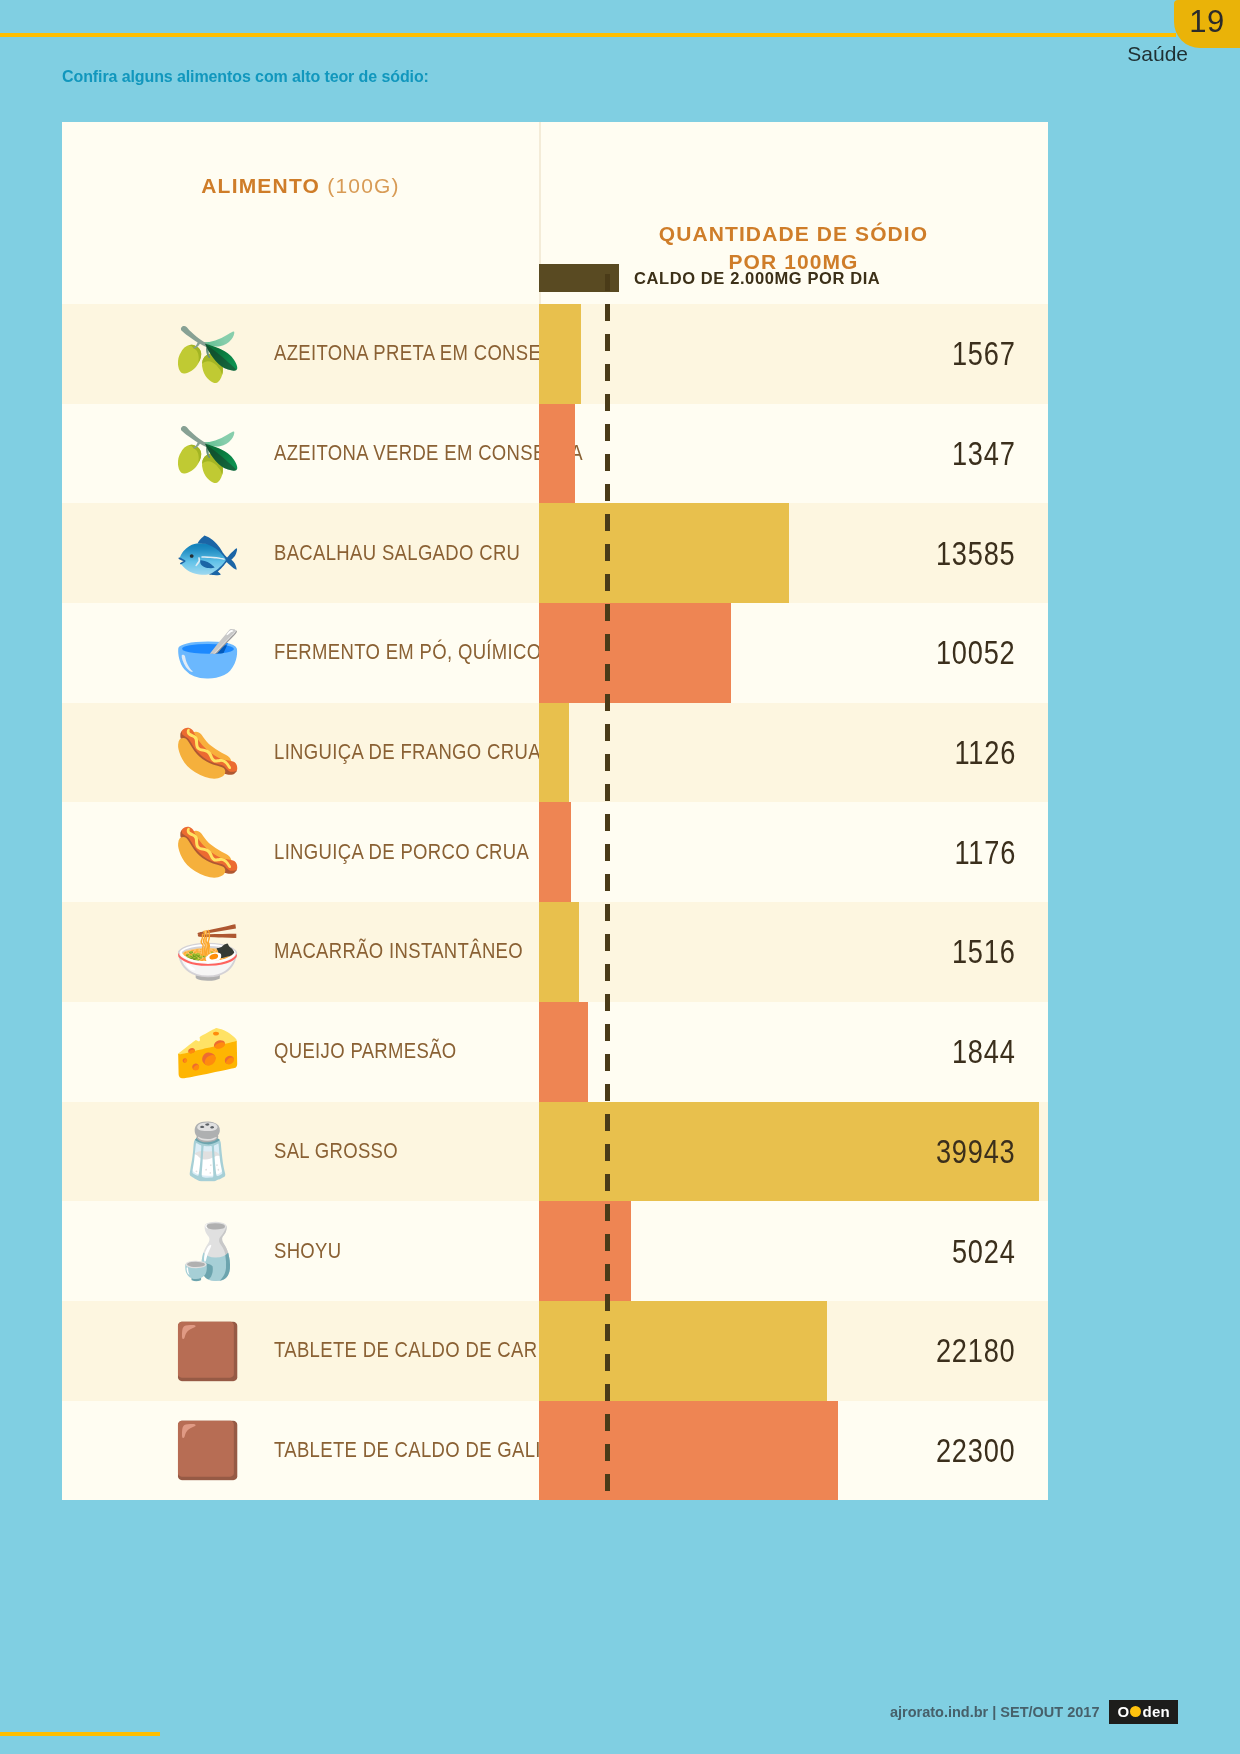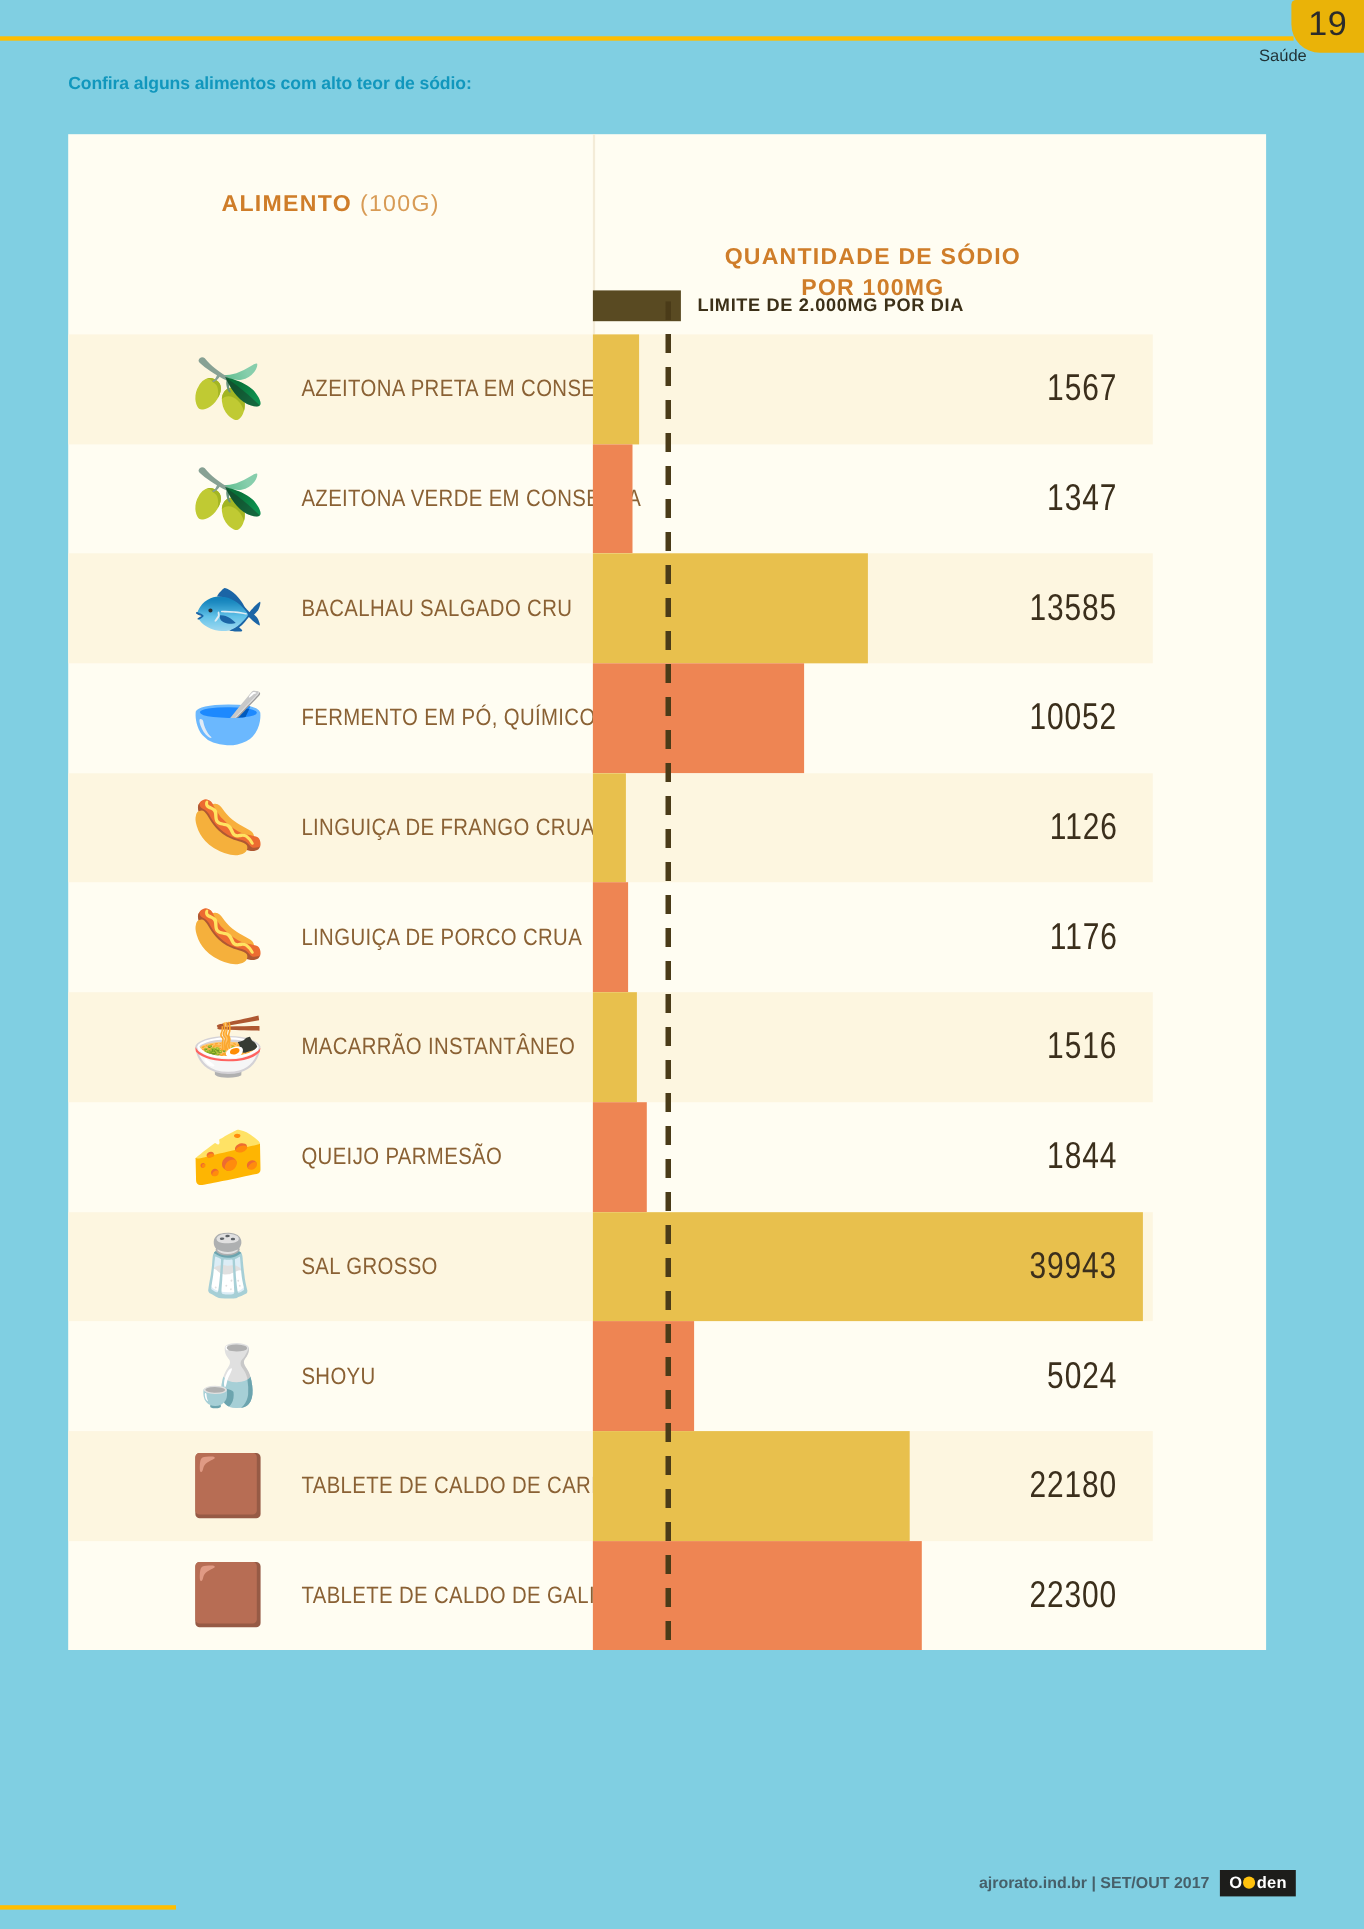--- a/index.html
+++ b/index.html
@@ -23,34 +23,34 @@
     border-top-left-radius:4px;
     display:flex; align-items:center; justify-content:center;
   }
   #page-tab span{
     font-size:31px; color:#2b2b2b; font-weight:400;
     letter-spacing:.5px; line-height:1;
     transform:translateY(-3px);
   }
   #section-label{
     position:absolute; right:52px; top:42px;
-    font-size:15px; color:#1f3033;
+    font-size:21px; color:#1f3033;
   }
 
   
   #headline{
     position:absolute; left:62px; top:68px;
     font-size:16px; font-weight:bold; color:#1197bd;
     letter-spacing:-.1px;
   }
 
   
   #table{
     position:absolute; left:62px; top:122px;
-    width:1089px; height:1378px;
+    width:986px; height:1378px;
     background:#fffdf2;
     overflow:hidden;
   }
   #col-split{
     position:absolute; left:477px; top:0; width:2px; height:1378px;
     background:#f4ecd8;
   }
   #th-food{
     position:absolute; left:0; top:52px; width:477px;
     text-align:center; color:#cf7d29;
@@ -158,21 +158,21 @@
     <span class="unit">(100G)</span>
   </div>
 
   <div id="th-sodium">
     <div>QUANTIDADE DE SÓDIO</div>
     <div>POR 100MG</div>
   </div>
 
   <div id="legend">
     <div id="legend-swatch"></div>
-    <div id="legend-text">LIMITE DE 2.000MG POR DIA</div>
+    <div id="legend-text">CALDO DE 2.000MG POR DIA</div>
   </div>
 
   <div id="rows">
       <div class="row tint">
         <div class="thumb">🫒</div>
         <div class="name">AZEITONA PRETA EM CONSERVA</div>
         <div class="bar" style="width: 42px; background: rgb(232, 192, 77);"></div>
         <div class="val">1567</div>
       </div>
       <div class="row">

